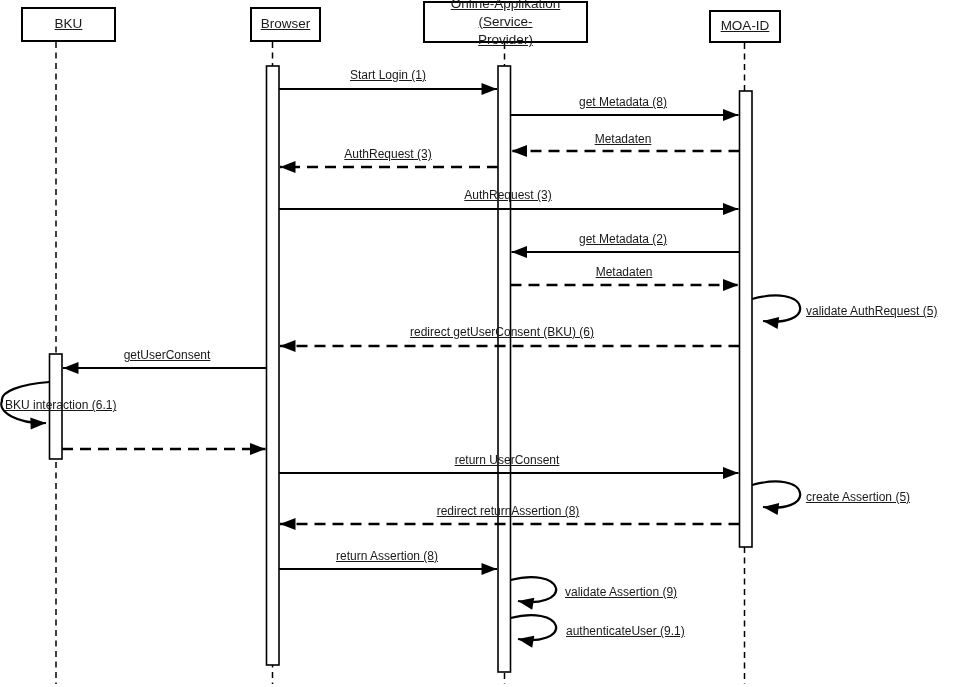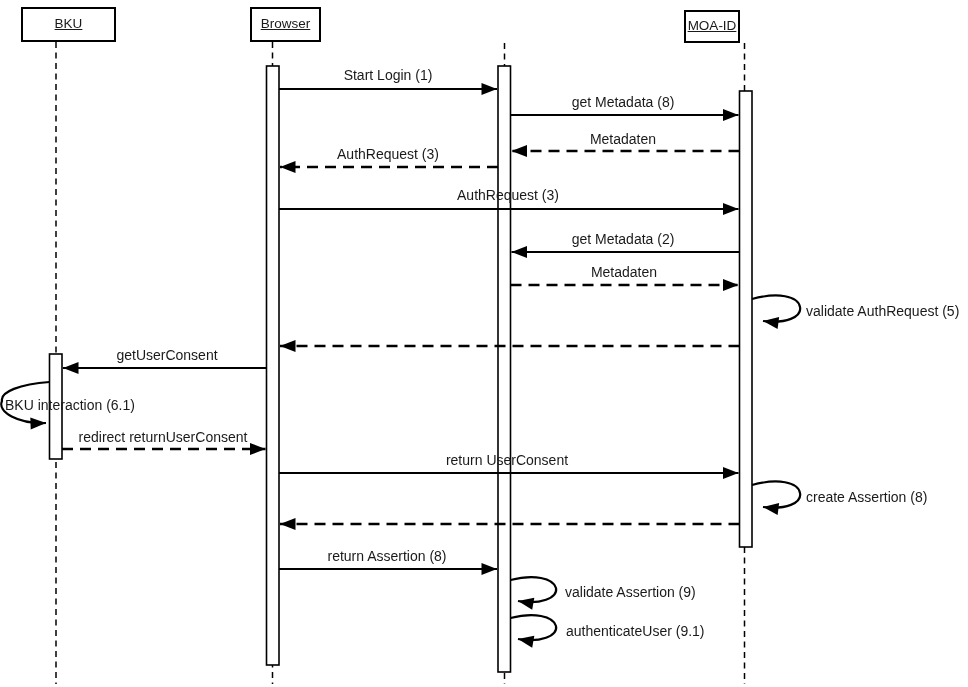--- a/index.html
+++ b/index.html
@@ -10,22 +10,23 @@
   #diagram-svg { position:absolute; left:0; top:0; }
   .actor-box {
     position:absolute; box-sizing:border-box;
     border:2px solid #000; background:#fff;
     display:flex; align-items:center; justify-content:center;
     text-align:center; font-size:13.5px; line-height:1.35;
     text-decoration:underline; z-index:3;
   }
   .actor-box .ln { display:block; }
   .msg {
-    position:absolute; white-space:nowrap; font-size:14px; z-index:4;
+    position:absolute; white-space:nowrap; font-size:12px; z-index:4;
     transform:translate(-50%,-50%);
+    text-decoration:underline;
   }
   .msg-left { transform:translateY(-50%); }
 </style>
 </head>
 <body>
 
 <div id="stage">
 
   <svg id="diagram-svg" width="968" height="687" viewBox="0 0 968 687">
     <defs>
@@ -63,34 +64,39 @@
     <path d="M 510.5 580 C 534 574 553 578 556 588 C 558 598 540 605 518 601" fill="none" stroke="#000" stroke-width="2.2" marker-end="url(#arr)"></path>
     <path d="M 510.5 618 C 534 612 553 616 556 626 C 558 636 540 643 518 639" fill="none" stroke="#000" stroke-width="2.2" marker-end="url(#arr)"></path>
   </svg>
 
   <div class="actor-box" style="left:21px; top:7px; width:95px; height:35px;">
     <span class="ln">BKU</span>
   </div>
   <div class="actor-box" style="left:237px; top:7px; width:71px; height:35px;margin-left:13px;">
     <span class="ln">Browser</span>
   </div>
-  <div class="actor-box" style="left:684px; top:10px; width:56px; height:33px;">
+  <div class="actor-box" style="left:423px; top:1px; width:165px; height:42px; flex-direction:column;">
+    <span class="ln">Online-Applikation (Service-</span>
+    <span class="ln">Provider)</span>
+  </div>
+  <div class="actor-box" style="left:709px; top:10px; width:72px; height:33px;">
     <span class="ln">MOA-ID</span>
   </div>
 
   <div class="msg" style="left:388px; top:75px;">Start Login (1)</div>
   <div class="msg" style="left:623px; top:102px;">get Metadata (8)</div>
   <div class="msg" style="left:623px; top:139px;">Metadaten</div>
   <div class="msg" style="left:388px; top:154px;">AuthRequest (3)</div>
   <div class="msg" style="left:508px; top:195px;">AuthRequest (3)</div>
   <div class="msg" style="left:623px; top:239px;">get Metadata (2)</div>
   <div class="msg" style="left:624px; top:272px;">Metadaten</div>
   <div class="msg msg-left" style="left:806px; top:311px;">validate AuthRequest (5)</div>
+  <div class="msg" style="left:502px; top:332px;">redirect getUserConsent (BKU) (6)</div>
   <div class="msg" style="left:167px; top:355px;">getUserConsent</div>
   <div class="msg msg-left" style="left:5px; top:405px;">BKU interaction (6.1)</div>
-  <div class="msg" style="left:163px; top:437px;">redirect returnUserConsent</div>
   <div class="msg" style="left:507px; top:460px;">return UserConsent</div>
-  <div class="msg msg-left" style="left:806px; top:497px;">create Assertion (8)</div>
+  <div class="msg msg-left" style="left:806px; top:497px;">create Assertion (5)</div>
+  <div class="msg" style="left:508px; top:511px;">redirect returnAssertion (8)</div>
   <div class="msg" style="left:387px; top:556px;text-align:center;">return Assertion (8)</div>
   <div class="msg msg-left" style="left:565px; top:592px;">validate Assertion (9)</div>
   <div class="msg msg-left" style="left:566px; top:631px;">authenticateUser (9.1)</div>
 
 </div>
 
 </body></html>

